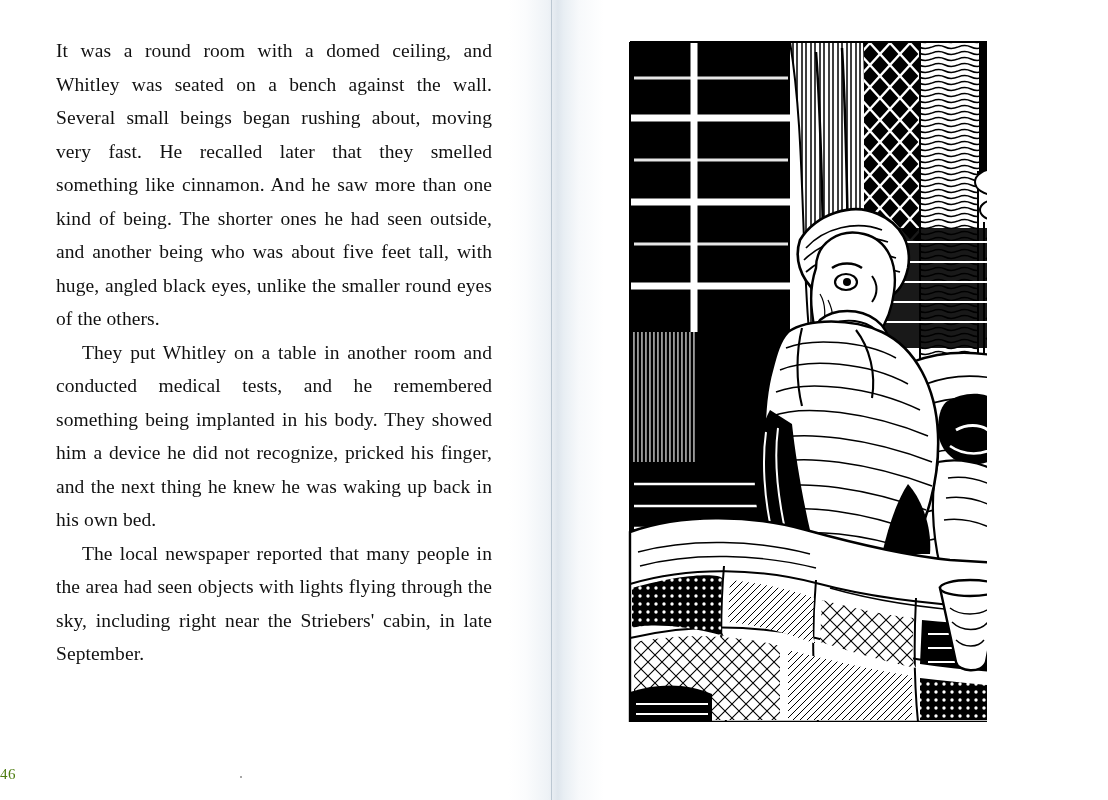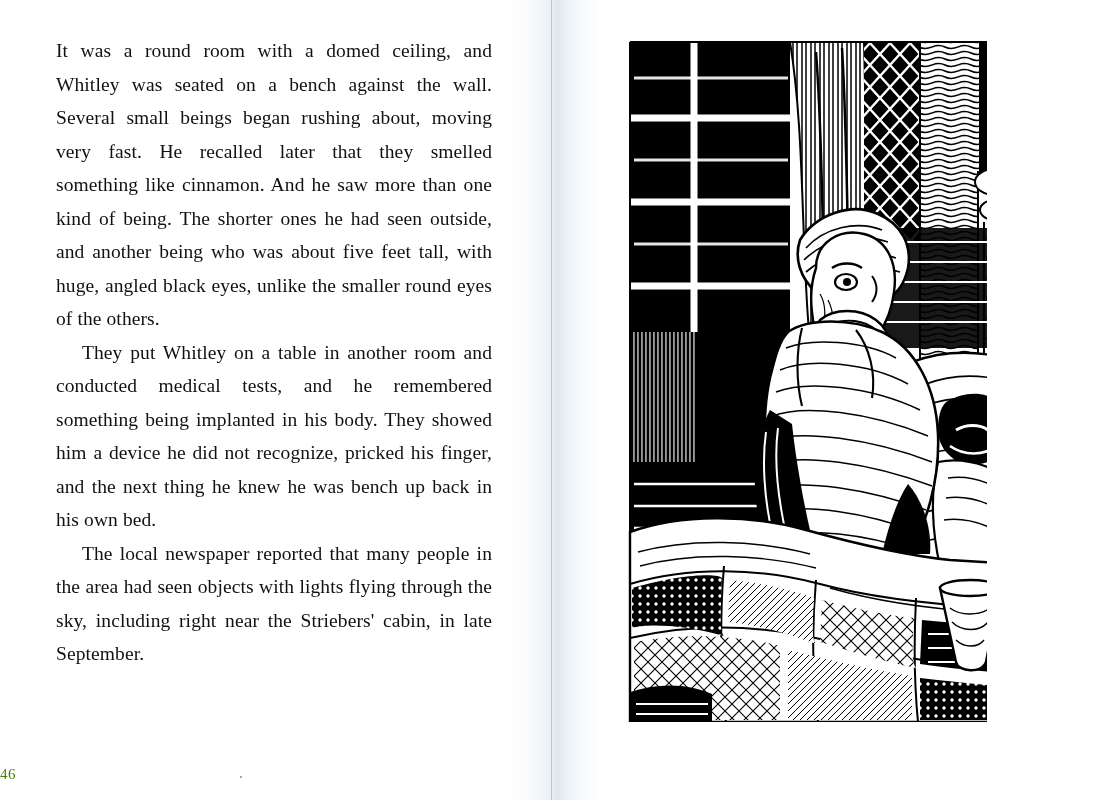--- a/index.html
+++ b/index.html
@@ -113,21 +113,21 @@
   }
 </style>
 </head>
 <body>
 
 <div class="page">
 
   <div class="verso">
     <div class="text-column">
       <p class="para">It was a round room with a domed ceiling, and Whitley was seated on a bench against the wall. Several small beings began rushing about, moving very fast. He recalled later that they smelled something like cinnamon. And he saw more than one kind of being. The shorter ones he had seen outside, and another being who was about five feet tall, with huge, angled black eyes, unlike the smaller round eyes of the others.</p>
-      <p class="para">They put Whitley on a table in another room and conducted medical tests, and he remembered something being implanted in his body. They showed him a device he did not recognize, pricked his finger, and the next thing he knew he was bench up back in his own bed.</p>
+      <p class="para">They put Whitley on a table in another room and conducted medical tests, and he remembered something being implanted in his body. They showed him a device he did not recognize, pricked his finger, and the next thing he knew he was waking up back in his own bed.</p>
       <p class="para">The local newspaper reported that many people in the area had seen objects with lights flying through the sky, including right near the Striebers' cabin, in late September.</p>
     </div>
     <div class="folio-dot"></div>
     <div class="folio folio-left">46</div>
   </div>
 
   <div class="gutter"></div>
   <div class="gutter-line"></div>
 
   <div class="recto">

